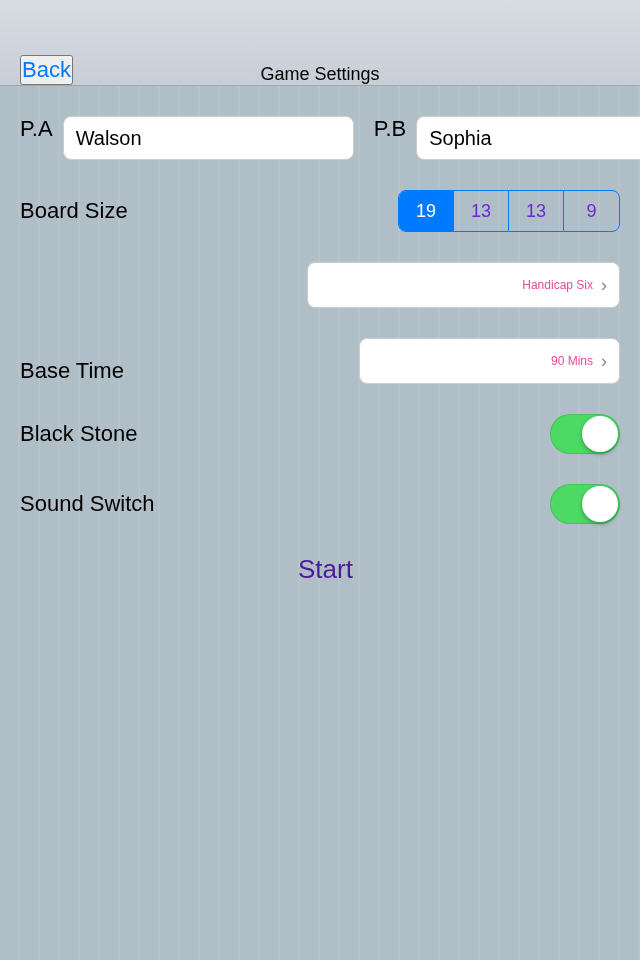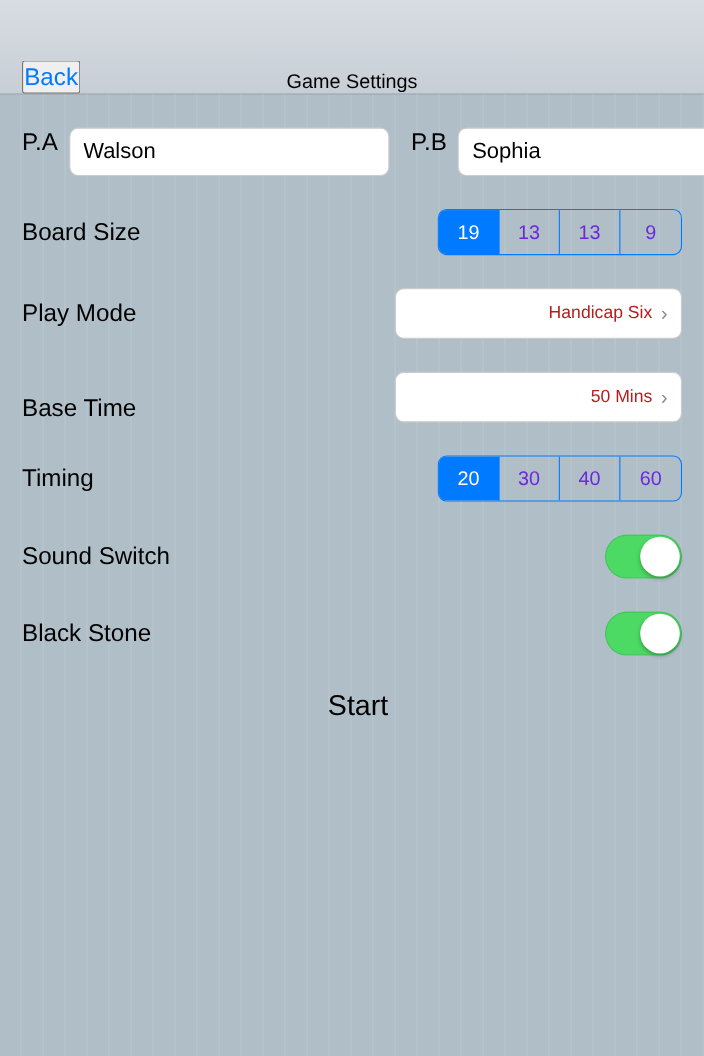--- a/index.html
+++ b/index.html
@@ -150,22 +150,22 @@
       border-radius: 8px;
       border: 1px solid #ccc;
       display: flex;
       align-items: center;
       justify-content: flex-end;
       padding: 0 12px;
       cursor: pointer;
     }
 
     .selector-text {
-      font-size: 16px;
-      color: #b91c1c;
+      font-size: 12px;
+      color: #ec4899;
       margin-right: 8px;
     }
 
     .selector-chevron {
       font-size: 18px;
       color: #888;
     }
 
     
     .base-time-row {
@@ -218,21 +218,21 @@
 
     
     .start-container {
       display: flex;
       justify-content: center;
       margin-top: 10px;
     }
 
     .start-btn {
       font-size: 26px;
-      color: #000000;
+      color: #4c1d95;
       background: transparent;
       border: none;
       cursor: pointer;
       font-weight: 400;
       margin-left: 11px;
     }
 
     .flex-spacer {
       flex: 1;
     }
@@ -263,59 +263,48 @@
     <div class="flex-spacer"></div>
     <div class="segment-control">
       <button class="segment-btn active">19</button>
       <button class="segment-btn">13</button>
       <button class="segment-btn">13</button>
       <button class="segment-btn">9</button>
     </div>
   </div>
 
   <div class="play-mode-row">
-    <span class="label">Play Mode</span>
     <div class="flex-spacer"></div>
     <div class="selector-box">
       <span class="selector-text">Handicap Six</span>
       <span class="selector-chevron">›</span>
     </div>
   </div>
 
   <div class="base-time-row">
     <span class="label">Base Time</span>
     <div class="flex-spacer"></div>
     <div class="selector-box">
-      <span class="selector-text">50 Mins</span>
+      <span class="selector-text">90 Mins</span>
       <span class="selector-chevron">›</span>
     </div>
   </div>
 
-  <div class="timing-row">
-    <span class="label">Timing</span>
-    <div class="flex-spacer"></div>
-    <div class="segment-control">
-      <button class="segment-btn active">20</button>
-      <button class="segment-btn">30</button>
-      <button class="segment-btn">40</button>
-      <button class="segment-btn">60</button>
+
+  <div class="toggle-row">
+    <span class="toggle-label">Black Stone</span>
+    <div class="toggle">
+      <div class="toggle-knob"></div>
     </div>
   </div>
 
   <div class="toggle-row">
     <span class="toggle-label">Sound Switch</span>
     <div class="toggle">
       <div class="toggle-knob"></div>
     </div>
   </div>
 
-  <div class="toggle-row">
-    <span class="toggle-label">Black Stone</span>
-    <div class="toggle">
-      <div class="toggle-knob"></div>
-    </div>
-  </div>
-
   <div class="start-container">
     <button class="start-btn">Start</button>
   </div>
 
 </div>
 
 </body></html>

